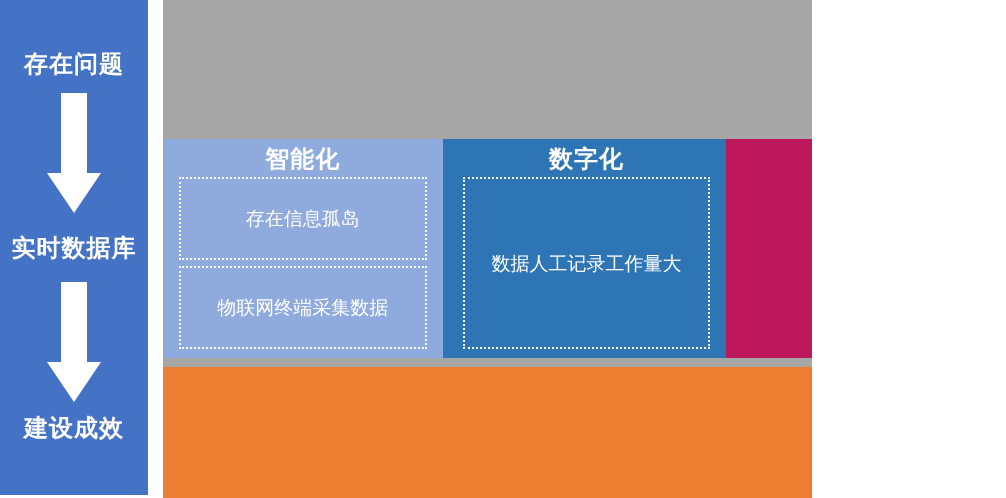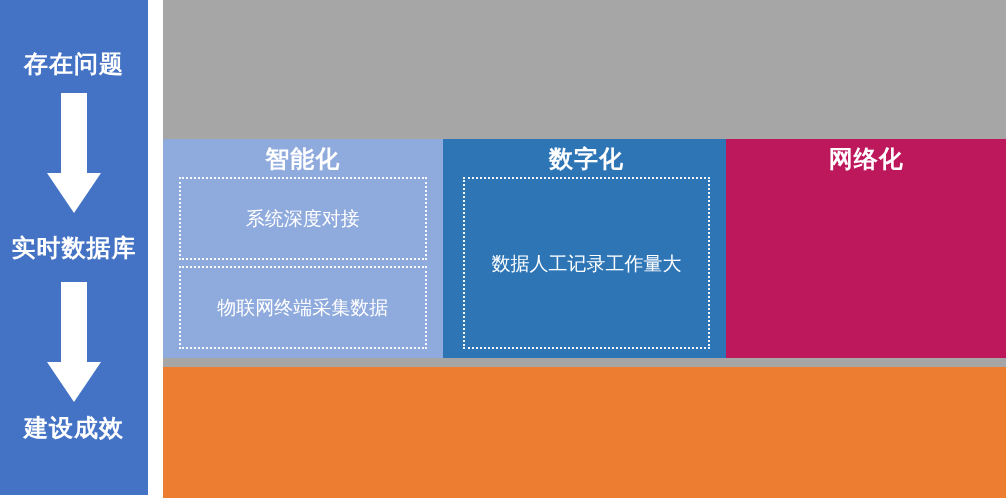--- a/index.html
+++ b/index.html
@@ -2,21 +2,21 @@
 <html><head>
 <meta charset="utf-8">
 <style>
   * { margin: 0; padding: 0; box-sizing: border-box; }
   body {
     font-family: "Liberation Sans", "DejaVu Sans", sans-serif;
     background: #ffffff;
   }
   .canvas {
     position: relative;
-    width: 1006px;
+    width: 812px;
     height: 498px;
     background: #ffffff;
     overflow: hidden;
   }
 
   
   .sidebar {
     position: absolute;
     left: 0; top: 0;
     width: 148px; height: 495px;
@@ -124,21 +124,21 @@
   <section class="content-row row-problems band" style="background-color: rgb(166, 166, 166);">
     <div class="dashed-box">数据人工记录工作量大</div>
     <div class="dashed-box">采购、生产、销售环节
 长，存在信息孤岛</div>
     <div class="dashed-box">产品追溯信息不完整</div>
   </section>
 
   <section class="content-row row-solutions">
     <div class="solution-col" style="background-color: rgb(143, 170, 220);">
       <div class="col-header">智能化</div>
-      <div class="dashed-box">系统深度对接</div>
+      <div class="dashed-box">存在信息孤岛</div>
       <div class="dashed-box">物联网终端采集数据</div>
     </div>
     <div class="solution-col" style="background-color: rgb(46, 117, 182); padding-left: 20px;">
       <div class="col-header">数字化</div>
       <div class="dashed-box">数据人工记录工作量大</div>
     </div>
     <div class="solution-col" style="background-color: #be185d;">
       <div class="col-header">网络化</div>
     </div>
   </section>

